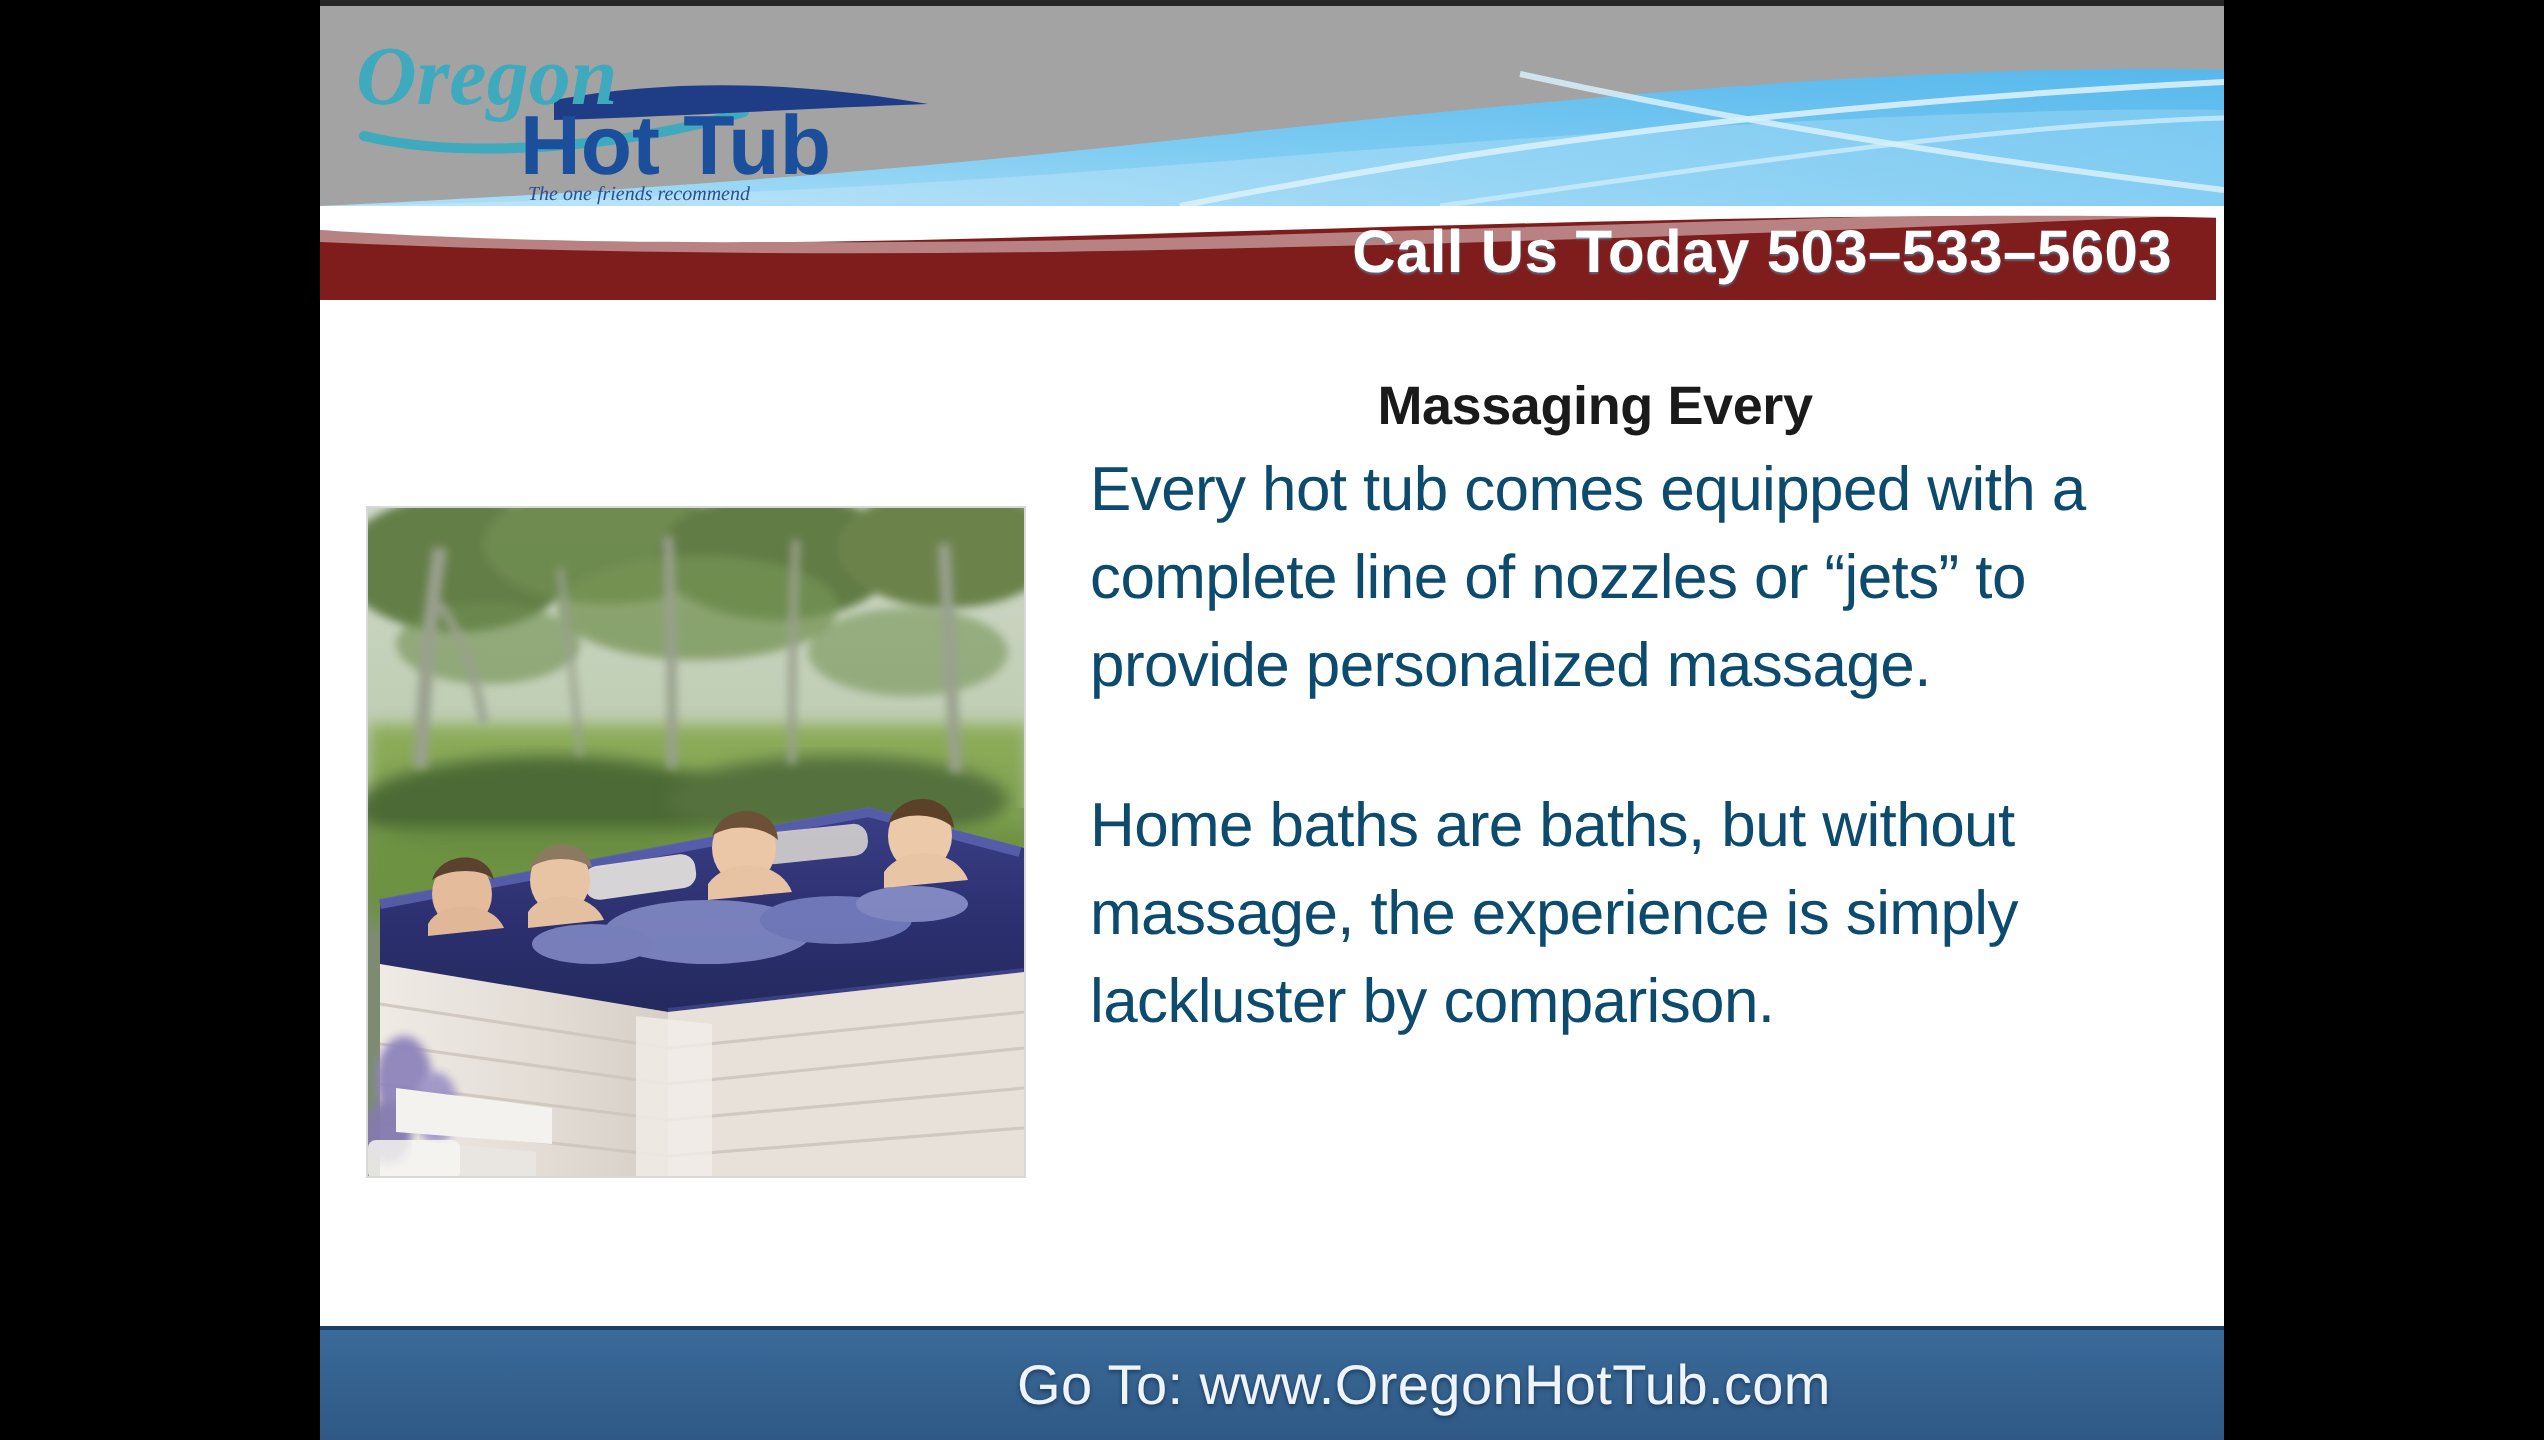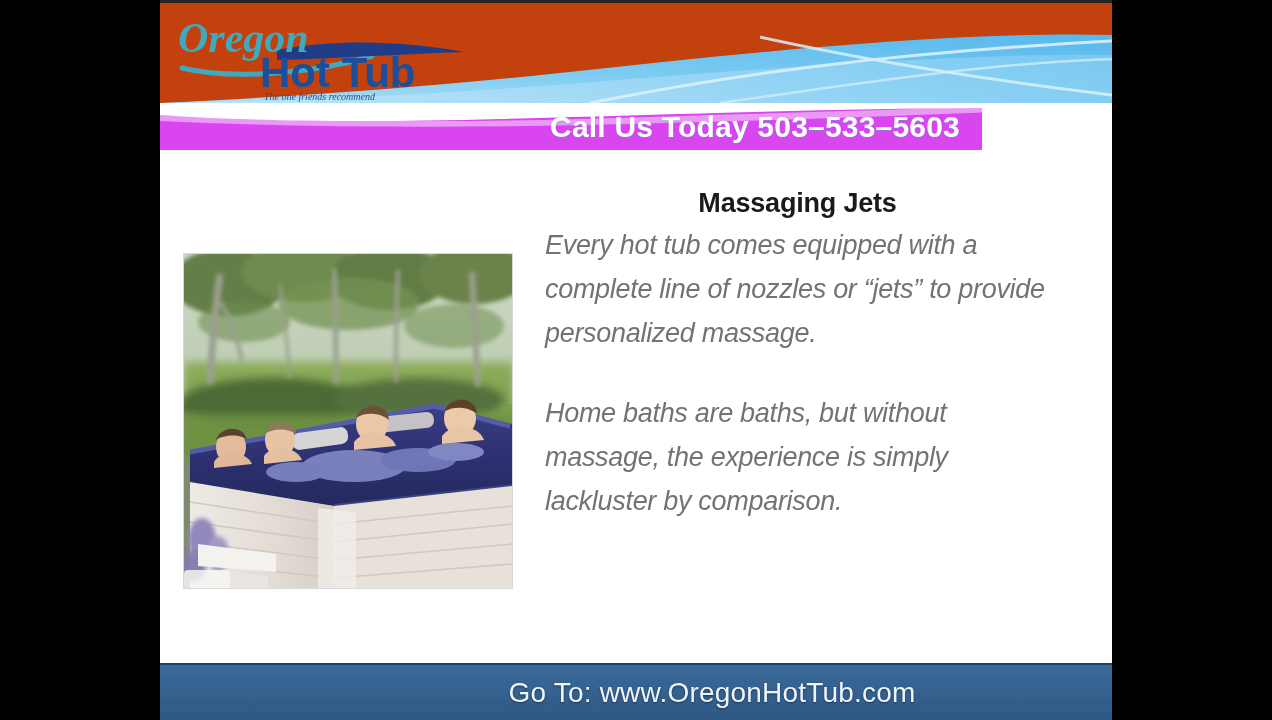--- a/index.html
+++ b/index.html
@@ -41,21 +41,21 @@
     width: 952px; height: 3px;
     background: #262626;
   }
 
   
   .header {
     position: absolute;
     left: 0; top: 3px;
     width: 952px;
     height: 100px;
-    background: #c2410c;
+    background: #a3a3a3;
     overflow: hidden;
   }
 
   
   .swoosh {
     position: absolute;
     left: 0; top: 0;
     width: 952px; height: 100px;
     overflow: hidden;
   }
@@ -68,23 +68,23 @@
     width: 300px;
     height: 95px;
   }
   .logo svg { display: block; }
 
   
   .callbar {
     position: absolute;
     left: 0;
     top: 103px;
-    width: 822px;
+    width: 948px;
     height: 47px;
-    background: #d946ef;
+    background: #7f1d1d;
     overflow: hidden;
   }
   .callbar-wave {
     position: absolute;
     left: 0; top: 0;
     width: 952px; height: 47px;
   }
   .callbar-text {
     position: absolute;
     right: 22px;
@@ -131,26 +131,25 @@
   }
   .copy-heading {
     text-align: center;
     font-size: 27px;
     font-weight: bold;
     color: #1a1a1a;
     margin: 0 0 4px 0;
     letter-spacing: -0.2px;
   }
   .copy-p {
-    font-size: 27px;
+    font-size: 31px;
     line-height: 44px;
-    color: #737373;
+    color: #0c4a6e;
     margin: 0;
     letter-spacing: -0.3px;
-    font-style: italic;
   }
   .copy-gap { height: 36px; }
 
   
   .footer {
     position: absolute;
     left: 0;
     top: 663px;
     width: 1104px;
     height: 57px;
@@ -337,21 +336,21 @@
             <ellipse cx="34" cy="300" rx="11" ry="18" fill="#9f95c7" filter="url(#blur1)"></ellipse>
             <ellipse cx="10" cy="312" rx="12" ry="16" fill="#857aaf" filter="url(#blur1)"></ellipse>
           </g>
           <path d="M14,290 L92,300 L92,318 L14,312 Z" fill="#f4f2ee"></path>
           <path d="M22,316 L84,322 L84,336 L22,336 Z" fill="#e9e6e1"></path>
           <rect x="0" y="316" width="46" height="20" rx="4" fill="#f6f4f1" opacity="0.85"></rect>
         </svg>
       </div>
 
       <div class="copy">
-        <h1 class="copy-heading">Massaging Jets</h1>
+        <h1 class="copy-heading">Massaging Every</h1>
         <p class="copy-p">Every hot tub comes equipped with a complete line of nozzles or “jets” to provide personalized massage.</p>
         <div class="copy-gap"></div>
         <p class="copy-p">Home baths are baths, but without massage, the experience is simply lackluster by comparison.</p>
       </div>
 
     </div>
 
     <div class="footer">
       <div class="footer-text">Go To: www.OregonHotTub.com</div>
     </div>

